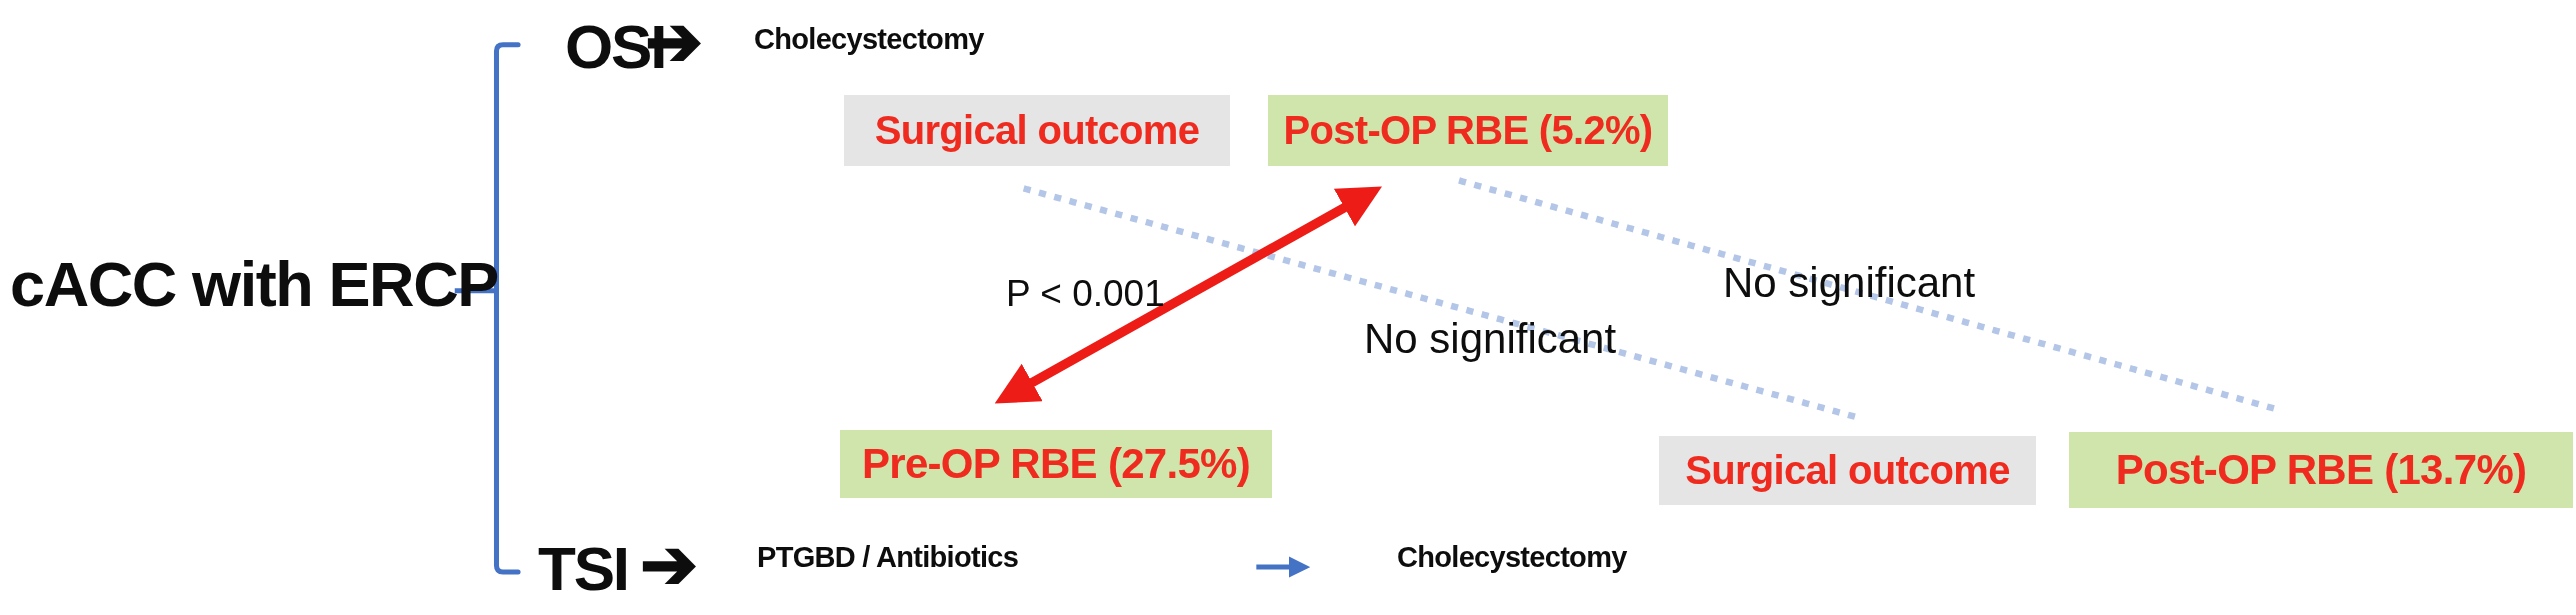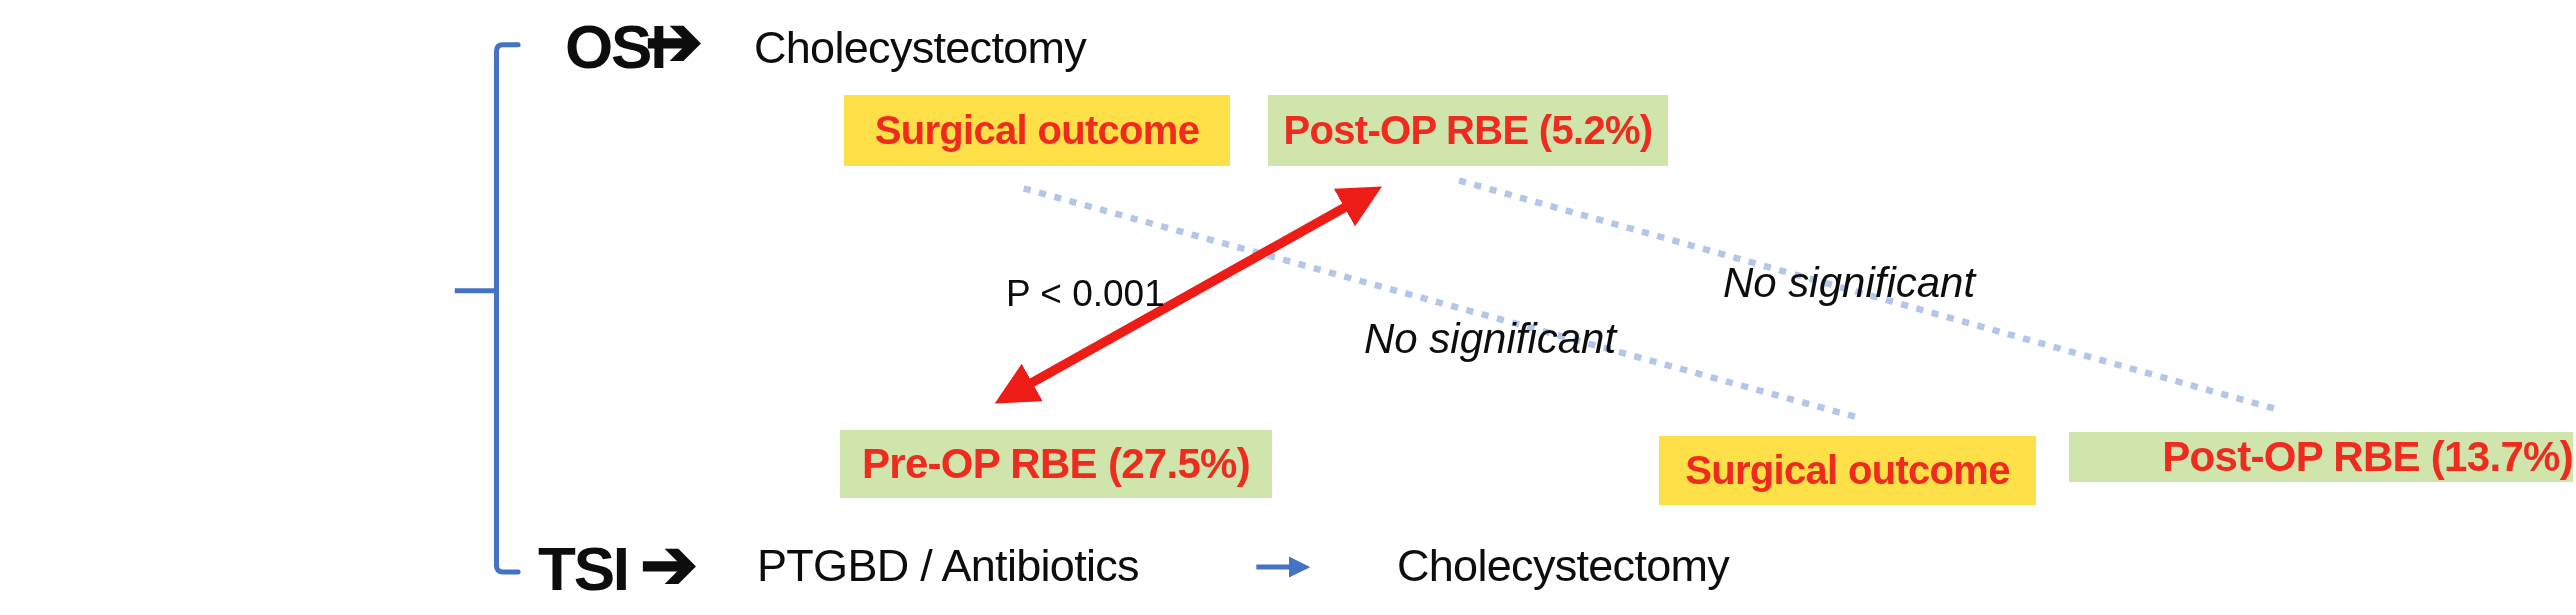--- a/index.html
+++ b/index.html
@@ -27,36 +27,36 @@
   .root-label {
     font-size: 63px; font-weight: 700; letter-spacing: -1.4px;
   }
   .branch-label {
     font-size: 62px; font-weight: 700; letter-spacing: -2.2px;
   }
   .branch-arrow {
     font-size: 69px; font-weight: 700;
   }
   .treatment-label {
-    font-size: 45px; font-weight: 400; letter-spacing: -0.7px;
+    font-size: 29px; font-weight: 700; letter-spacing: -0.7px;
   }
   .annotation {
-    font-size: 42px; font-weight: 400; font-style: italic;
+    font-size: 42px; font-weight: 400;
   }
   .p-value {
     font-size: 37px; font-weight: 400; margin-left: 48px;
   }
   .box {
     position: absolute;
     display: flex; align-items: center; justify-content: center;
     font-weight: 700;
     color: #ee2b1e;
     white-space: nowrap;
   }
-  .box-blue  { background: #fde047; }
+  .box-blue  { background: #e5e5e5; }
   .box-green { background: #cfe5ab; }
   .box-text  { font-size: 40px; letter-spacing: -0.7px; }
 </style>
 </head>
 <body>
 
 <div id="canvas">
 
   <svg id="lines-svg" viewBox="0 0 3580 856">
     <defs>
@@ -74,20 +74,21 @@
 
     <line x1="1427" y1="263" x2="2574" y2="578" stroke="#b3c6e7" stroke-width="9" stroke-dasharray="1 21" stroke-linecap="square"></line>
 
     <line x1="2032" y1="252" x2="3158" y2="567" stroke="#b3c6e7" stroke-width="9" stroke-dasharray="1 21" stroke-linecap="square"></line>
 
     <line x1="1398" y1="552" x2="1905" y2="268" stroke="#ed1c17" stroke-width="13" marker-start="url(#red-head)" marker-end="url(#red-head)"></line>
 
     <line x1="1746" y1="788" x2="1812" y2="788" stroke="#4472c4" stroke-width="7" marker-end="url(#blue-head)"></line>
   </svg>
 
+  <div class="label root-label" style="left:10px; top:253px;">cACC with ERCP</div>
 
   <div class="label branch-label" style="left:565px; top:16px;">OSI</div>
   <div class="label branch-arrow" style="left:645px; top:7.2px;">➔</div>
   <div class="label treatment-label" style="left:754px; top:24.5px;">Cholecystectomy</div>
 
   <div class="box box-blue" style="left:844px; top:95px; width:386px; height:71px;">
     <span class="box-text">Surgical outcome</span>
   </div>
   <div class="box box-green" style="left:1268px; top:95px; width:400px; height:71px;justify-content:center;">
     <span class="box-text">Post-OP RBE (5.2%)</span>
@@ -96,21 +97,21 @@
   <div class="label p-value" style="left:958px; top:275px;">P &lt; 0.001</div>
   <div class="label annotation" style="left:1364px; top:318px;">No significant</div>
   <div class="label annotation" style="left:1723px; top:262px;">No significant</div>
 
   <div class="box box-green" style="left:840px; top:430px; width:432px; height:68px;">
     <span class="box-text" style="font-size:42px;">Pre-OP RBE (27.5%)</span>
   </div>
   <div class="box box-blue" style="left:1659px; top:436px; width:377px; height:69px;">
     <span class="box-text">Surgical outcome</span>
   </div>
-  <div class="box box-green" style="left:2069px; top:432px; width:504px; height:50px;justify-content:flex-end;">
+  <div class="box box-green" style="left:2069px; top:432px; width:504px; height:76px;">
     <span class="box-text" style="font-size:42px;">Post-OP RBE (13.7%)</span>
   </div>
 
   <div class="label branch-label" style="left:538px; top:538px;">TSI</div>
   <div class="label branch-arrow" style="left:640px; top:530px;">➔</div>
   <div class="label treatment-label" style="left:757px; top:543px;">PTGBD / Antibiotics</div>
   <div class="label treatment-label" style="left:1397px; top:543px;">Cholecystectomy</div>
 
 </div>
 

